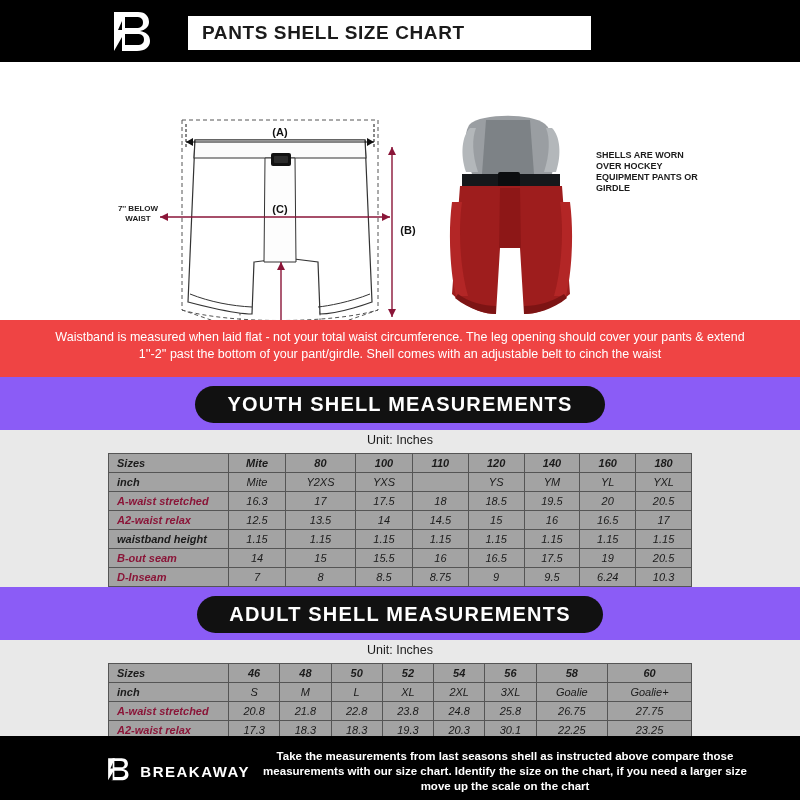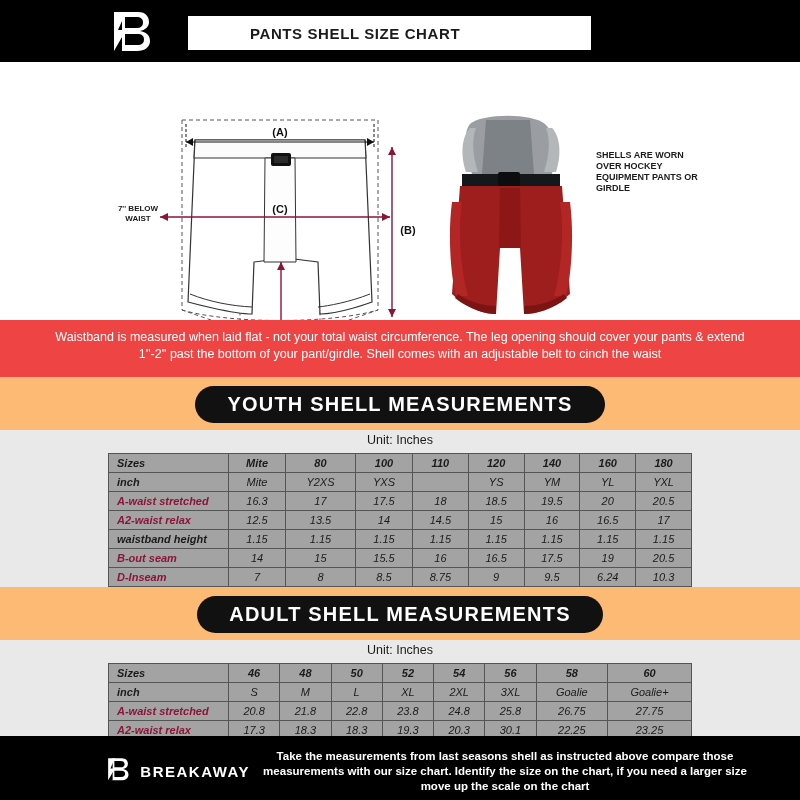--- a/index.html
+++ b/index.html
@@ -16,21 +16,21 @@
   .header { position:relative; height:62px; background:#000; }
   .logo-b {
     position:absolute; left:112px; top:8px; width:46px; height:46px;
     color:#fff;
   }
   .title-box {
     position:absolute; left:188px; top:16px; width:403px; height:34px;
     background:#fff; display:flex; align-items:center; padding-left:14px;
   }
   .title-box span {
-    font-size:15px; font-weight:bold; letter-spacing:0.6px; color:#1b1b1b;margin-left:48px;
+    font-size:19px; font-weight:bold; letter-spacing:0.6px; color:#1b1b1b;
   }
   .date-box {
     position:absolute; left:597px; top:16px; width:110px; height:34px;
     background:#8a1538; display:flex; align-items:center; justify-content:center;
   }
   .date-box span { color:#fff; font-size:17px; font-weight:bold; letter-spacing:0.5px; }
 
   
   .diagram {
     position:relative; height:258px; background:#fff; margin:0 0 0 0;
@@ -46,21 +46,21 @@
     font-size:8px; font-weight:bold; line-height:10px; color:#1b1b1b; text-align:center;
   }
 
   
   .banner {
     background:#ef4444; color:#fff; padding:9px 40px 14px;
     text-align:center; font-size:12.5px; line-height:17px; font-weight:normal;
   }
 
   
-  .section-wrap { background:#fdba74; padding:9px 16px 7px; text-align:center; position:relative; }
+  .section-wrap { background:#8b5cf6; padding:9px 16px 7px; text-align:center; position:relative; }
   .pill {
     display:inline-block; background:#111; color:#fff; border-radius:22px;
     padding:7px 32px; font-size:20px; font-weight:bold; letter-spacing:1.2px;
   }
   .unit { text-align:center; font-size:12.5px; color:#1b1b1b; padding:3px 0 6px; background:#e9e9e9;}
 
   
   .tbl-wrap { background:#e9e9e9; padding:0 108px 0 108px; }
   table { border-collapse:collapse; width:100%; background:#a3a3a3;font-style:italic; }
   th, td {

